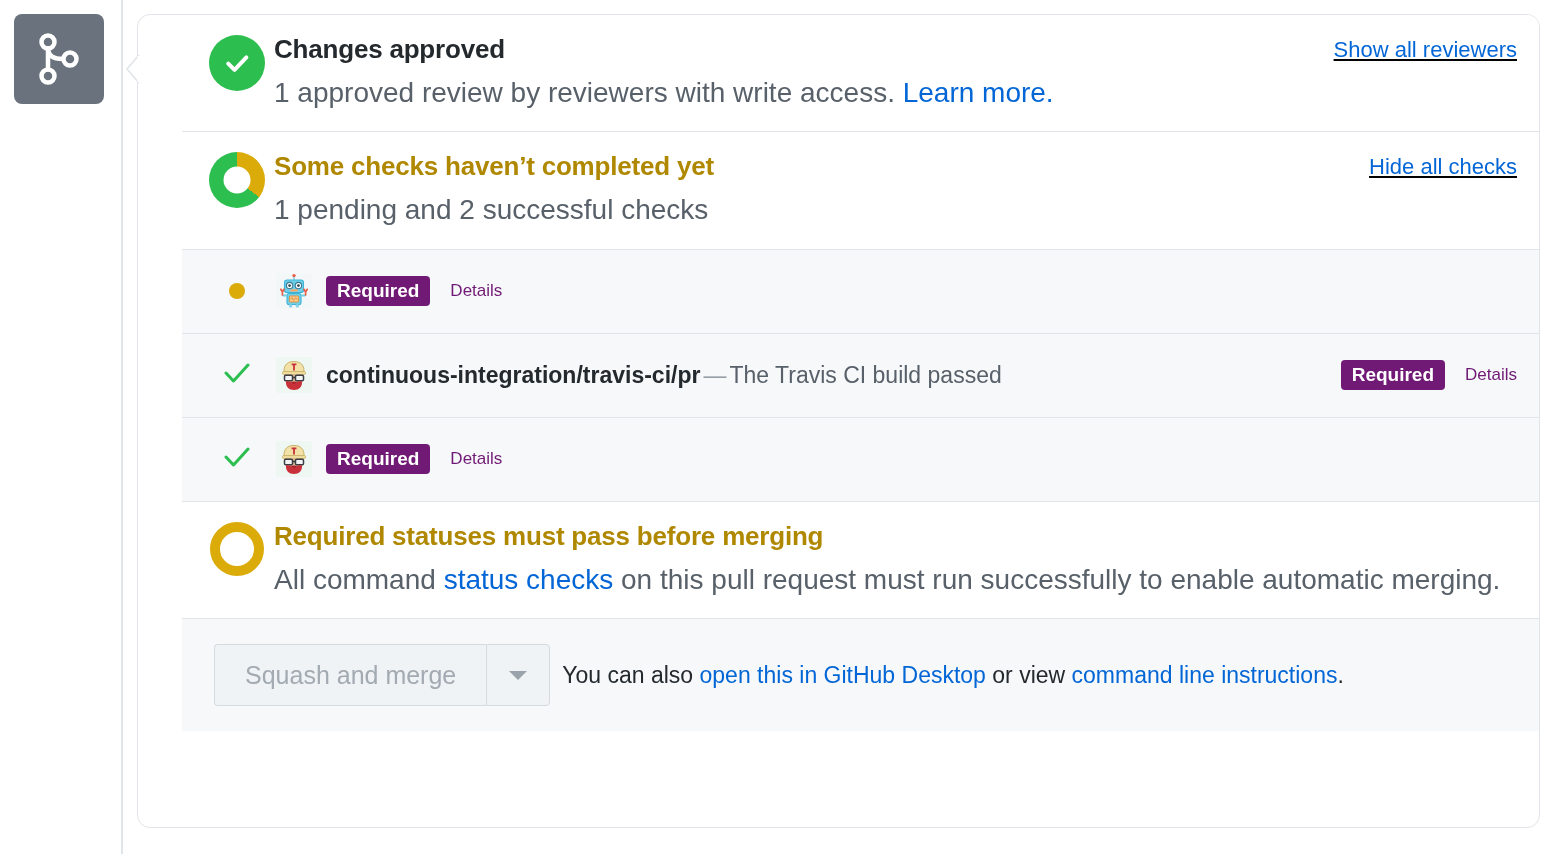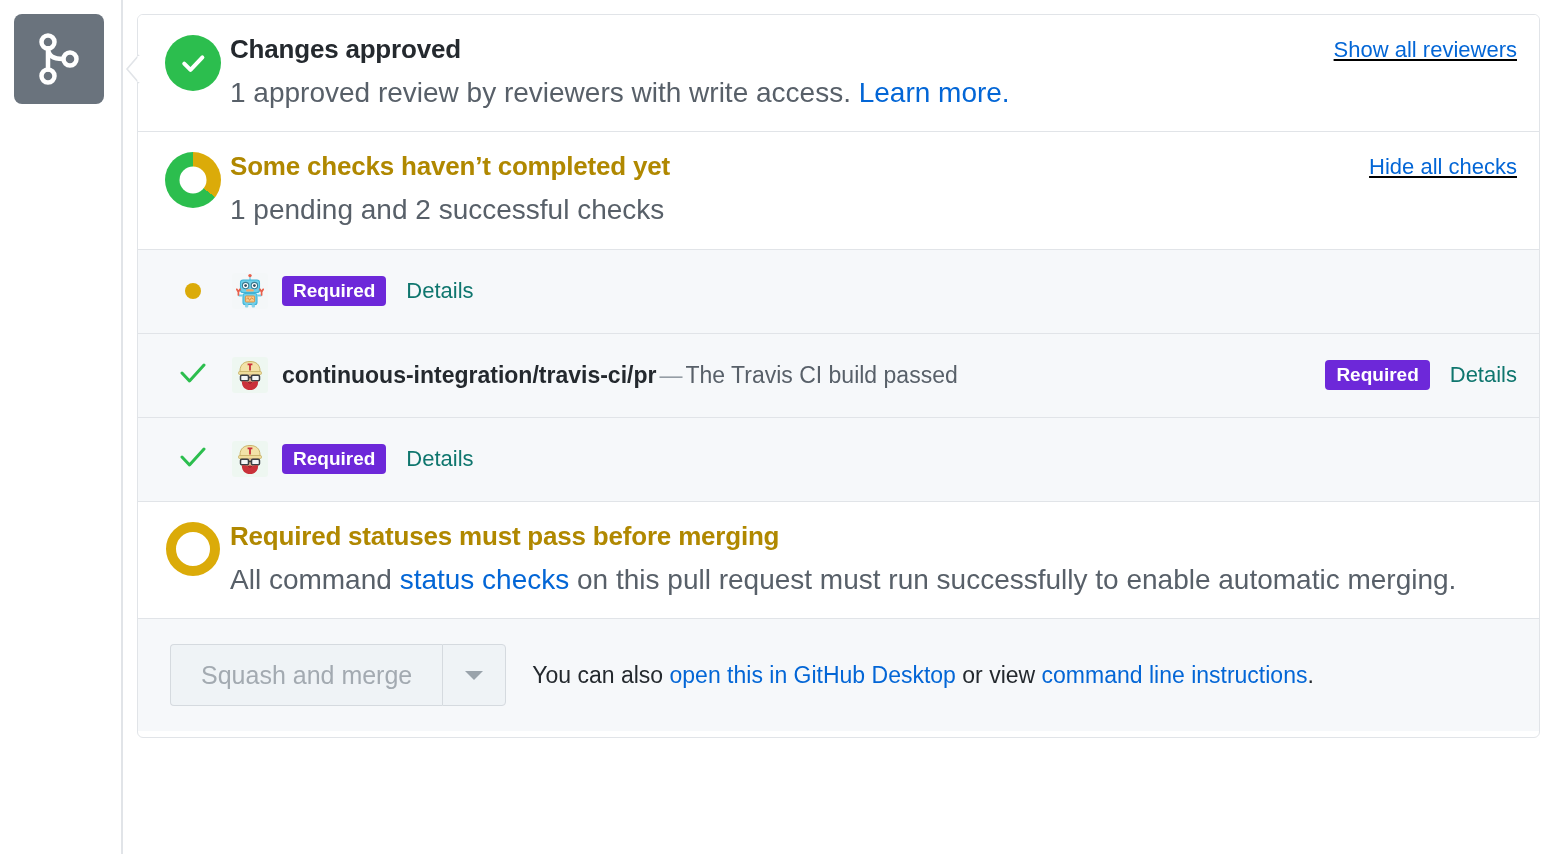--- a/index.html
+++ b/index.html
@@ -41,25 +41,26 @@
     justify-content: center;
   }
   .merge-avatar svg { display: block; }
 
   
   .panel {
     position: absolute;
     left: 137px;
     top: 14px;
     width: 1403px;
-    height: 724px;
+    height: 814px;
     background: #ffffff;
     border: 1px solid #e1e4e8;
-    border-radius: 6px;
+    border-radius: 13px;
     overflow: hidden;
+    padding-left: 44px;
   }
   
   .notch-outer {
     position: absolute;
     left: 125px;
     top: 54px;
     width: 14px;
     height: 28px;
     overflow: visible;
     z-index: 5;
@@ -191,31 +192,31 @@
   .check-name { font-weight: bold; color: #24292e; }
   .check-dash { color: #959da5; padding: 0 3px; }
   .check-meta {
     flex: 0 0 auto;
     display: flex;
     align-items: center;
     gap: 20px;
   }
   .badge-required {
     display: inline-block;
-    background: #6d28d9;
+    background: #701a75;
     color: #ffffff;
     font-size: 19px;
     font-weight: bold;
     border-radius: 4px;
     padding: 5px 11px 6px;
     line-height: 1;
   }
   .details-link {
-    font-size: 22px;
-    color: #0f766e;
+    font-size: 17px;
+    color: #701a75;
     text-decoration: none;
     cursor: pointer;
   }
 
   
   .merge-bar {
     display: flex;
     align-items: center;
     background: #f6f8fa;
     padding: 22px 22px 22px 32px;
@@ -246,21 +247,21 @@
     justify-content: center;
     cursor: default;
   }
   .caret-tri {
     width: 0; height: 0;
     border-left: 9px solid transparent;
     border-right: 9px solid transparent;
     border-top: 9px solid #9aa3ab;
   }
   .merge-note {
-    margin-left: 26px;
+    margin-left: 12px;
     font-size: 23px;
     color: #24292e;
     white-space: nowrap;
   }
 </style>
 </head>
 <body>
 
 <div class="stage">
 

